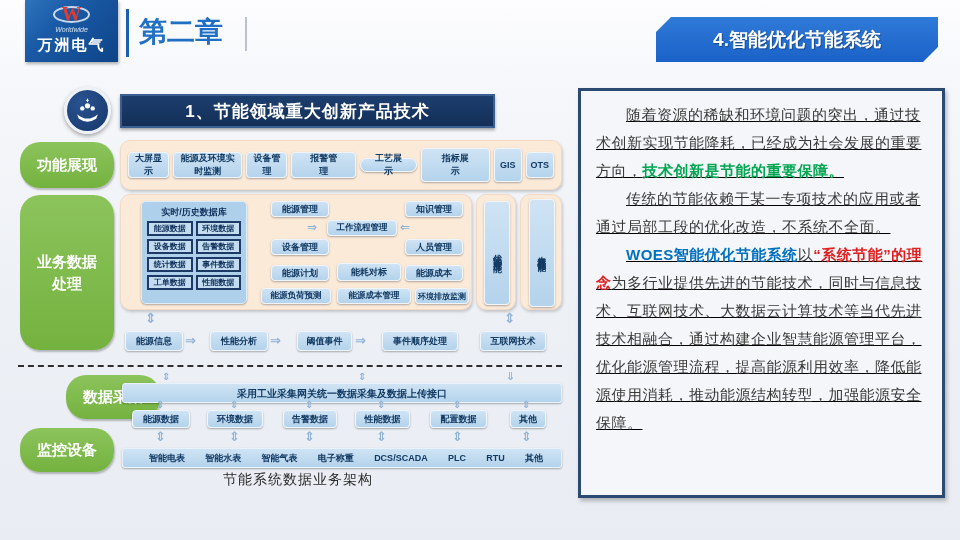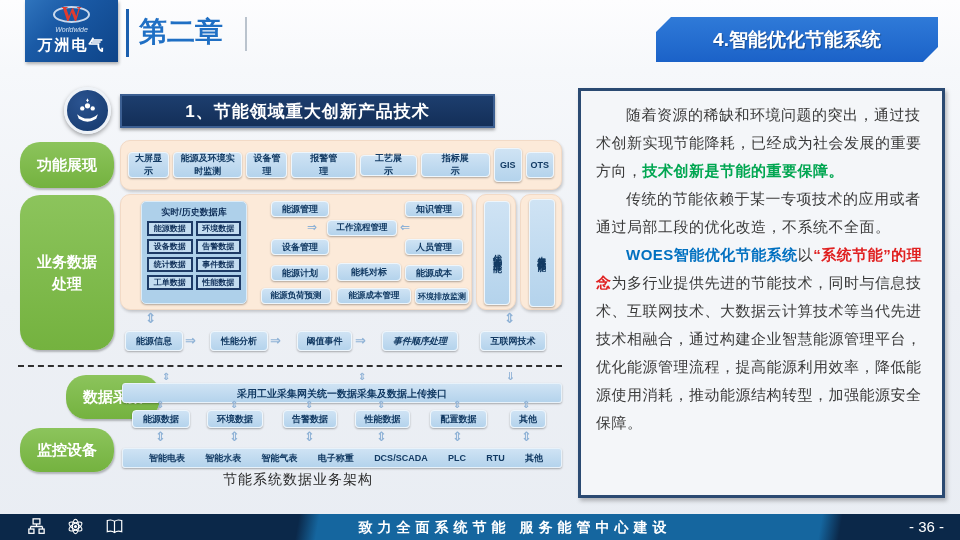--- a/index.html
+++ b/index.html
@@ -52,21 +52,21 @@
   .dbgrid { display:grid; grid-template-columns:1fr 1fr; gap:3px; margin-top:2px; }
   .dbcell { height:15px; background:#c3dcf0; border:2px solid #1d3a66; font-size:8px; font-weight:bold;
     color:#10305a; display:flex; align-items:center; justify-content:center; }
   .vtext { writing-mode:vertical-lr; text-orientation:upright; letter-spacing:2px; line-height:1; }
   .arr { position:absolute; color:#8fb2d6; font-weight:bold; z-index:3; font-family:"DejaVu Sans",sans-serif; }
   .dash { position:absolute; left:0; width:544px; border-top:2px dashed #2e2e2e; z-index:1; }
   .caption { position:absolute; font-size:14px; color:#2b2b2b; letter-spacing:1px; }
 
   
   .panel { left:578px; top:88px; width:367px; height:410px; background:#f4f6f9;
-    border:3px solid #2b4a72; box-shadow:2px 3px 4px rgba(0,0,0,.25); padding:10px 15px; }
+    border:3px solid #2b4a72; box-shadow:2px 3px 4px rgba(0,0,0,.25); padding:10px 15px;text-decoration:underline; }
   .panel p { font-size:15px; line-height:28px; color:#3a3a3a; text-indent:2em; letter-spacing:.5px; }
   .t-green { color:#00a651; font-weight:bold; }
   .t-blue { color:#0070c0; font-weight:bold; }
   .t-red { color:#e02020; font-weight:bold; }
 
   
   .footer { left:0; top:514px; width:960px; height:26px;
     background:linear-gradient(100deg,#0b2849 0,#0b2849 295px,#15669f 315px,#15669f 810px,#0b2849 830px); }
   .f-icons { position:absolute; left:28px; top:4px; display:flex; gap:22px; }
   .f-icons svg { cursor:pointer; }
@@ -106,22 +106,22 @@
     <div class="glabel" style="top:4px;height:46px;">功能展现</div>
     <div class="glabel" style="top:57px;height:155px;">业务数据处理</div>
     <div class="glabel" style="top:237px;height:44px;margin-left:46px;">数据采集</div>
     <div class="glabel" style="top:290px;height:44px;">监控设备</div>
 
     <div class="peach" style="left:102px;top:2px;width:442px;height:50px;display:flex;align-items:center;gap:4px;padding:0 7px;">
       <div class="bx" style="position:static;height:26px;padding:0 5px;flex:1.1;">大屏显示</div>
       <div class="bx" style="position:static;height:26px;padding:0 5px;flex:2.2;">能源及环境实时监测</div>
       <div class="bx" style="position:static;height:26px;padding:0 5px;flex:1.1;">设备管理</div>
       <div class="bx" style="position:static;height:26px;padding:0 17px;flex:1.1;">报警管理</div>
-      <div class="bx" style="position:static;height:21px;padding:0 13px;flex:1.1;">工艺展示</div>
-      <div class="bx" style="position:static;height:24px;padding:0 19px;flex:1.1;">指标展示</div>
+      <div class="bx" style="position:static;height:14px;padding:0 13px;flex:1.1;border-radius:10px;">工艺展示</div>
+      <div class="bx" style="position:static;height:34px;padding:0 19px;flex:1.1;">指标展示</div>
       <div class="bx" style="position:static;height:26px;padding:16px 5px;flex:.6;">GIS</div>
       <div class="bx" style="position:static;height:26px;padding:0 4px;flex:.6;">OTS</div>
     </div>
 
     <div class="peach" style="left:102px;top:56px;width:352px;height:116px;">
       <div class="dbbox">
         <div class="dbtitle">实时/历史数据库</div>
         <div class="dbgrid">
           <div class="dbcell">能源数据</div>
           <div class="dbcell">环境数据</div>
@@ -157,21 +157,21 @@
 
     <span class="arr" style="left:127px;top:172px;font-size:14px;">⇕</span>
     <span class="arr" style="left:486px;top:172px;font-size:14px;">⇕</span>
 
     <div class="bx" style="left:107px;top:193px;width:58px;height:20px;">能源信息</div>
     <span class="arr" style="left:167px;top:195px;font-size:13px;">⇒</span>
     <div class="bx" style="left:192px;top:193px;width:58px;height:20px;">性能分析</div>
     <span class="arr" style="left:252px;top:195px;font-size:13px;">⇒</span>
     <div class="bx" style="left:279px;top:193px;width:55px;height:20px;">阈值事件</div>
     <span class="arr" style="left:337px;top:195px;font-size:13px;">⇒</span>
-    <div class="bx" style="left:364px;top:193px;width:76px;height:20px;font-style:italic;">事件顺序处理</div>
+    <div class="bx" style="left:364px;top:193px;width:76px;height:20px;">事件顺序处理</div>
     <div class="bx" style="left:462px;top:193px;width:66px;height:20px;">互联网技术</div>
 
     <div class="dash" style="top:227px;"></div>
 
     <span class="arr" style="left:144px;top:233px;font-size:10px;">⇕</span>
     <span class="arr" style="left:340px;top:233px;font-size:10px;">⇕</span>
     <span class="arr" style="left:488px;top:232px;font-size:11px;">⇓</span>
     <div class="bar" style="left:104px;top:245px;width:440px;height:20px;line-height:20px;">采用工业采集网关统一数据采集及数据上传接口</div>
 
     <span class="arr" style="left:138px;top:261px;font-size:10px;">⇕</span>
@@ -207,35 +207,14 @@
 
     <div class="caption" style="left:100px;top:333px;width:360px;text-align:center;">节能系统数据业务架构</div>
   </div>
 
   <div class="abs panel">
     <p><span>随着资源的稀缺和环境问题的突出，通过技术创新实现节能降耗，已经成为社会发展的重要方向，</span><span class="t-green">技术创新是节能的重要保障。</span></p>
     <p>传统的节能依赖于某一专项技术的应用或者通过局部工段的优化改造，不系统不全面。</p>
     <p><span class="t-blue">WOES智能优化节能系统</span><span>以</span><span class="t-red">“系统节能”的理念</span><span>为多行业提供先进的节能技术，同时与信息技术、互联网技术、大数据云计算技术等当代先进技术相融合，通过构建企业智慧能源管理平台，优化能源管理流程，提高能源利用效率，降低能源使用消耗，推动能源结构转型，加强能源安全保障。</span></p>
   </div>
 
-  <div class="abs footer">
-    <div class="f-icons">
-      <svg width="17" height="17" viewBox="0 0 20 20">
-        <rect x="6" y="1" width="8" height="6" fill="none" stroke="#fff" stroke-width="1.5"></rect>
-        <path d="M10 7v3 M3 10h14 M3 10v3 M17 10v3" stroke="#fff" stroke-width="1.5" fill="none"></path>
-        <rect x="1" y="13" width="6" height="5" fill="none" stroke="#fff" stroke-width="1.5"></rect>
-        <rect x="13" y="13" width="6" height="5" fill="none" stroke="#fff" stroke-width="1.5"></rect>
-      </svg>
-      <svg width="17" height="17" viewBox="0 0 20 20">
-        <ellipse cx="10" cy="10" rx="8.5" ry="3.6" fill="none" stroke="#fff" stroke-width="1.3" transform="rotate(30 10 10)"></ellipse>
-        <ellipse cx="10" cy="10" rx="8.5" ry="3.6" fill="none" stroke="#fff" stroke-width="1.3" transform="rotate(-30 10 10)"></ellipse>
-        <ellipse cx="10" cy="10" rx="8.5" ry="3.6" fill="none" stroke="#fff" stroke-width="1.3" transform="rotate(90 10 10)"></ellipse>
-        <circle cx="10" cy="10" r="1.8" fill="#fff"></circle>
-      </svg>
-      <svg width="17" height="17" viewBox="0 0 20 20">
-        <path d="M10 4 C7.5 2 4.5 2 1.5 3 v13 C4.5 15 7.5 15 10 17 C12.5 15 15.5 15 18.5 16 v-13 C15.5 2 12.5 2 10 4 z M10 4 v13" stroke="#fff" stroke-width="1.4" fill="none"></path>
-      </svg>
-    </div>
-    <div class="slogan">致力全面系统节能  服务能管中心建设</div>
-    <div class="pagenum">- 36 -</div>
-  </div>
 
 </div>
 
 </body></html>

